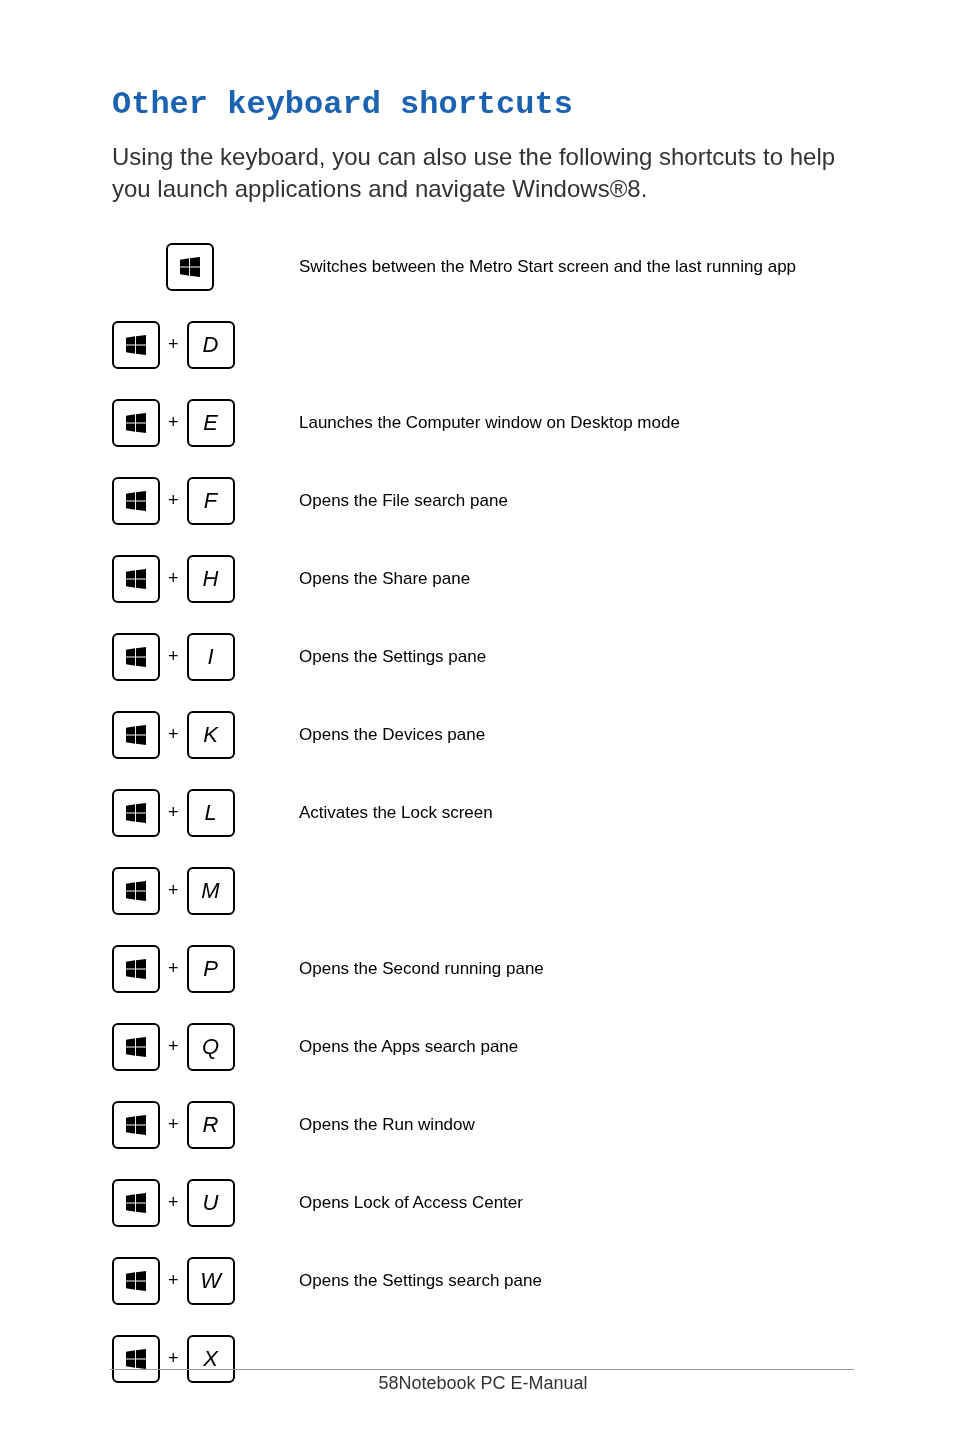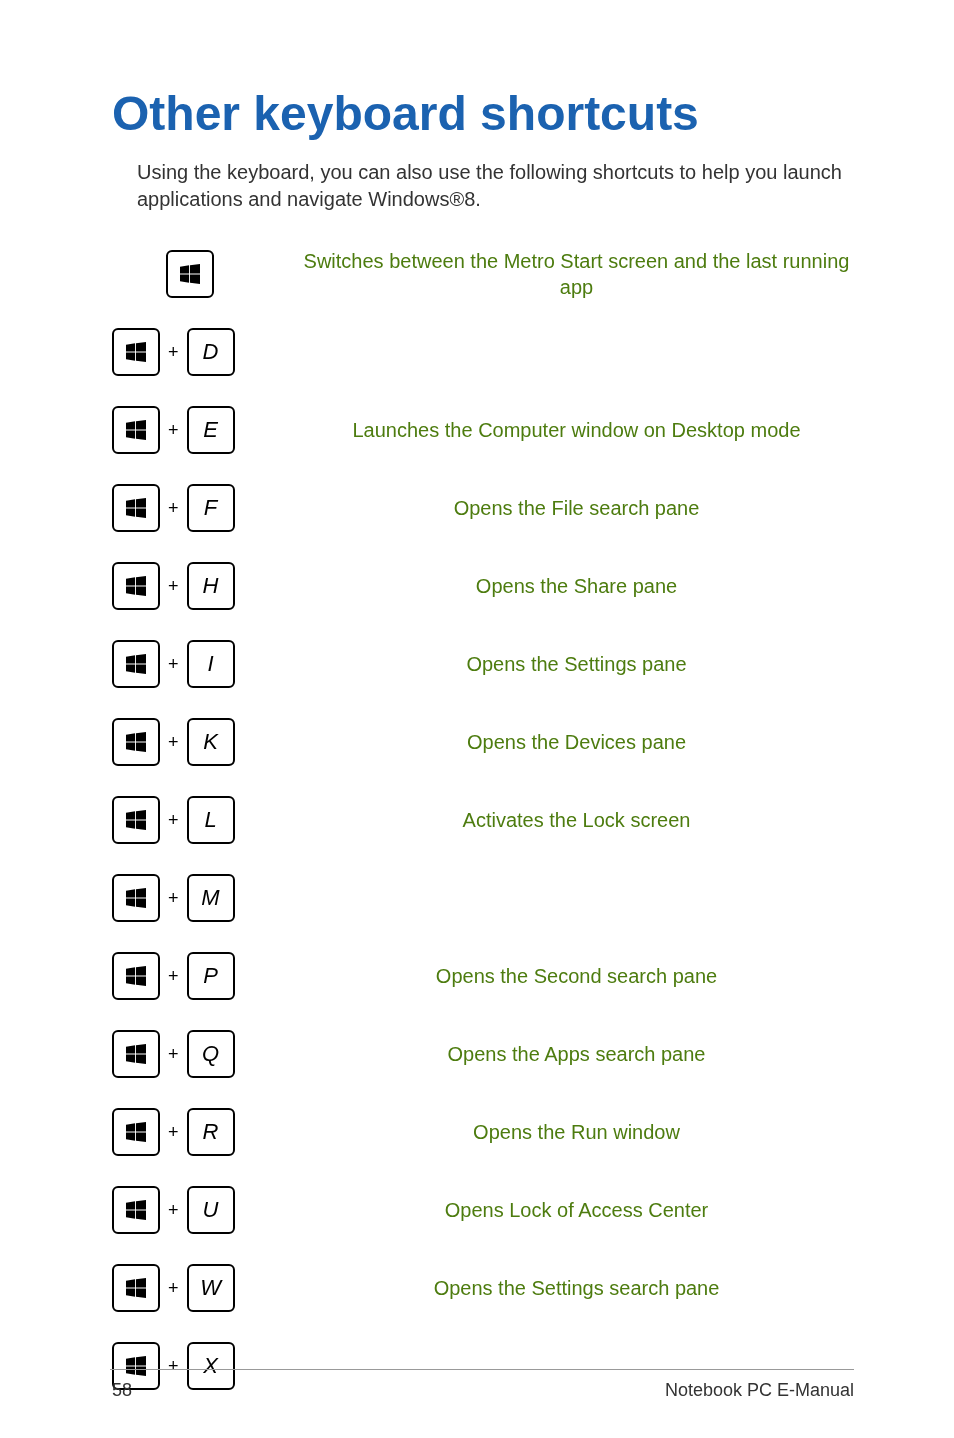--- a/index.html
+++ b/index.html
@@ -9,31 +9,30 @@
       background: #fff;
       font-family: "Segoe UI", "Myriad Pro", Arial, sans-serif;
       color: #222;
       position: relative;
     }
     .page {
       padding: 86px 100px 0 112px;
     }
     .title {
       color: #1b62b0;
-      font-size: 48px;
+      font-size: 32px;
       font-weight: 700;
       margin-bottom: 18px;
-      font-family: Liberation Sans, sans-serif;
+      font-family: Liberation Mono, monospace;
     }
     .intro {
-      font-size: 20px;
+      font-size: 24px;
       line-height: 1.35;
       color: #333;
       margin-bottom: 22px;
-      margin-left: 25px;
     }
     .rows { }
     .row {
       display: flex;
       align-items: center;
       min-height: 78px;
       gap: 32px;
     }
     .key-col {
       width: 155px;
@@ -63,40 +62,39 @@
       padding: 0 2px;
     }
     .letter {
       font-style: italic;
       font-size: 22px;
       font-family: "Segoe UI", Arial, sans-serif;
       color: #000;
     }
     .desc {
       flex: 1;
-      font-size: 20px;
+      font-size: 17px;
       line-height: 1.3;
-      color: #4d7c0f;
-      text-align: center;
+      color: #000000;
     }
     .desc strong { font-weight: 400; }
     .footer-line {
       position: absolute;
       left: 110px;
       right: 100px;
       bottom: 68px;
       border-top: 1px solid #999;
     }
     .footer {
       position: absolute;
-      bottom: 37px;
+      bottom: 44px;
       left: 112px;
       right: 100px;
       display: flex;
-      justify-content: space-between;
+      justify-content: center;
       font-size: 18px;
       color: #333;
     }
   </style>
 </head>
 <body>
 
 <div class="page">
   <h1 class="title">Other keyboard shortcuts</h1>
   <p class="intro">Using the keyboard, you can also use the following shortcuts to help you launch applications and navigate Windows®8.</p>
@@ -276,21 +274,21 @@
                 <polygon points="0,46 40,46 40,82 0,76"></polygon>
                 <polygon points="44,46 88,46 88,88 44,83"></polygon>
               </g>
             </svg>
           </span>
           <span class="plus">+</span>
           <span class="key">
             <span class="letter">P</span>
           </span>
         </div>
-        <div class="desc">Opens the <strong>Second search</strong> pane</div>
+        <div class="desc">Opens the <strong>Second running</strong> pane</div>
       </div>
       <div class="row">
         <div class="key-col">
           <span class="key">
             <svg width="20" height="20" viewBox="0 0 88 88">
               <g fill="#000">
                 <polygon points="0,12 40,6 40,42 0,42"></polygon>
                 <polygon points="44,5 88,0 88,42 44,42"></polygon>
                 <polygon points="0,46 40,46 40,82 0,76"></polygon>
                 <polygon points="44,46 88,46 88,88 44,83"></polygon>

